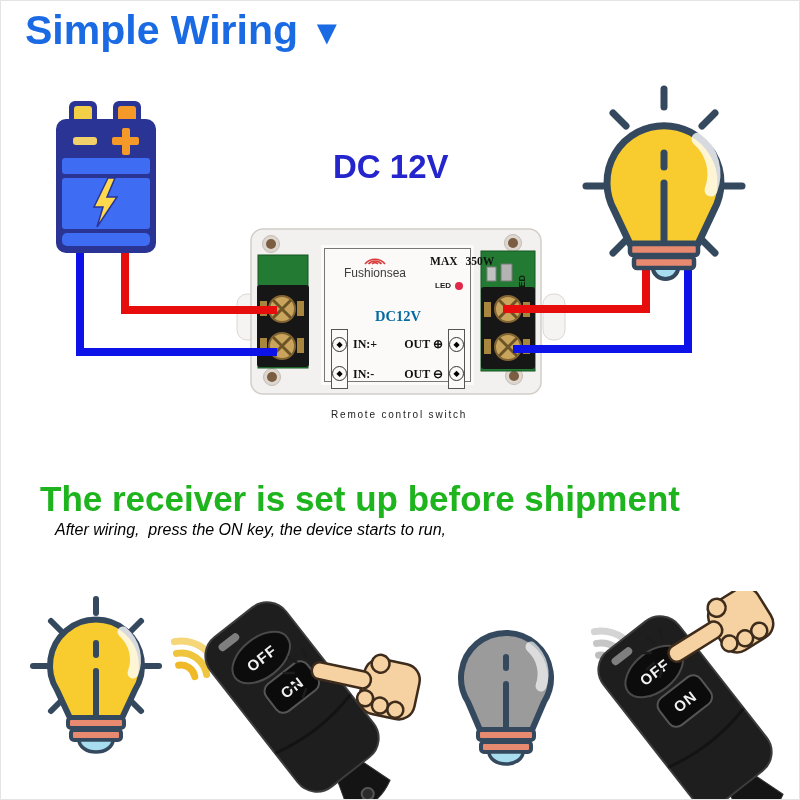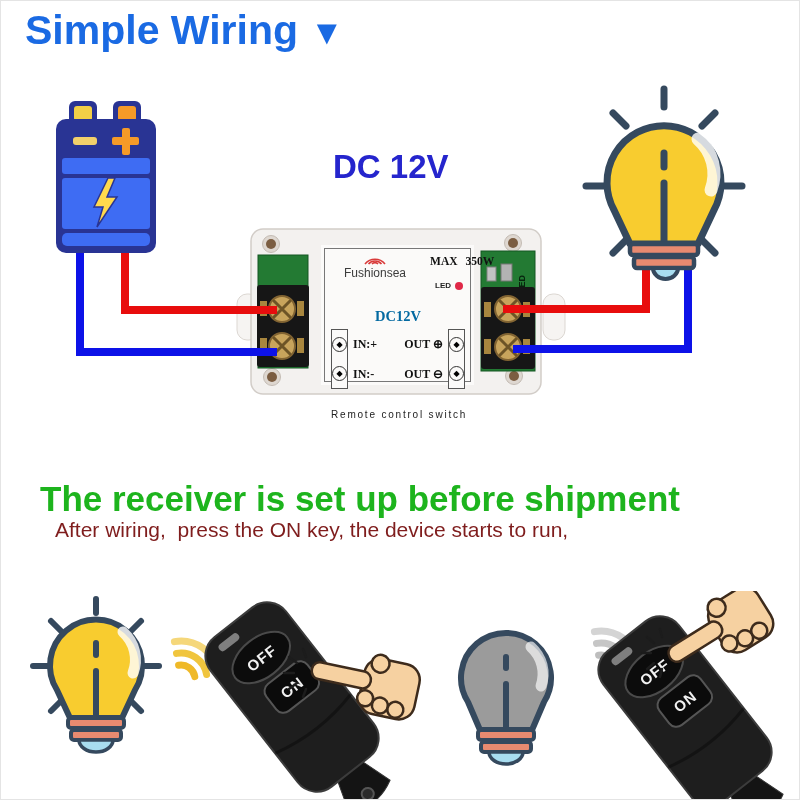--- a/index.html
+++ b/index.html
@@ -28,21 +28,21 @@
   .marker-col{width:17px;height:60px;border:1px solid #555;box-sizing:border-box;display:flex;flex-direction:column;
               justify-content:space-around;align-items:center;background:#fbfaf9;}
   .marker{width:13px;height:13px;border:1px solid #333;border-radius:50%;display:flex;align-items:center;justify-content:center;}
   .marker span{font-size:8px;line-height:1;color:#000;}
   .io-labels{flex:1;display:flex;flex-direction:column;justify-content:space-around;padding:0 5px 0 5px;}
   .io-row{display:flex;justify-content:space-between;font-family:"Liberation Serif",serif;font-weight:700;font-size:12px;color:#111;}
   .m-footer{text-align:center;font-size:10px;letter-spacing:1.8px;color:#222;margin-top:20px;white-space:nowrap;}
 
   
   .heading{position:absolute;left:39px;top:466px;font-size:35px;font-weight:800;color:#1db41d;white-space:nowrap;margin-top:12px;}
-  .para{position:absolute;left:54px;top:513px;font-size:21px;color:#7f1d1d;line-height:32px;}
+  .para{position:absolute;left:54px;top:513px;font-size:16px;color:#000000;line-height:32px;font-style:italic;}
   .para div{white-space:pre;}
 </style>
 </head>
 <body>
 
 <div class="shot">
 
   <div class="title">
     <span>Simple Wiring</span><span class="arrow">▼</span>
   </div>

